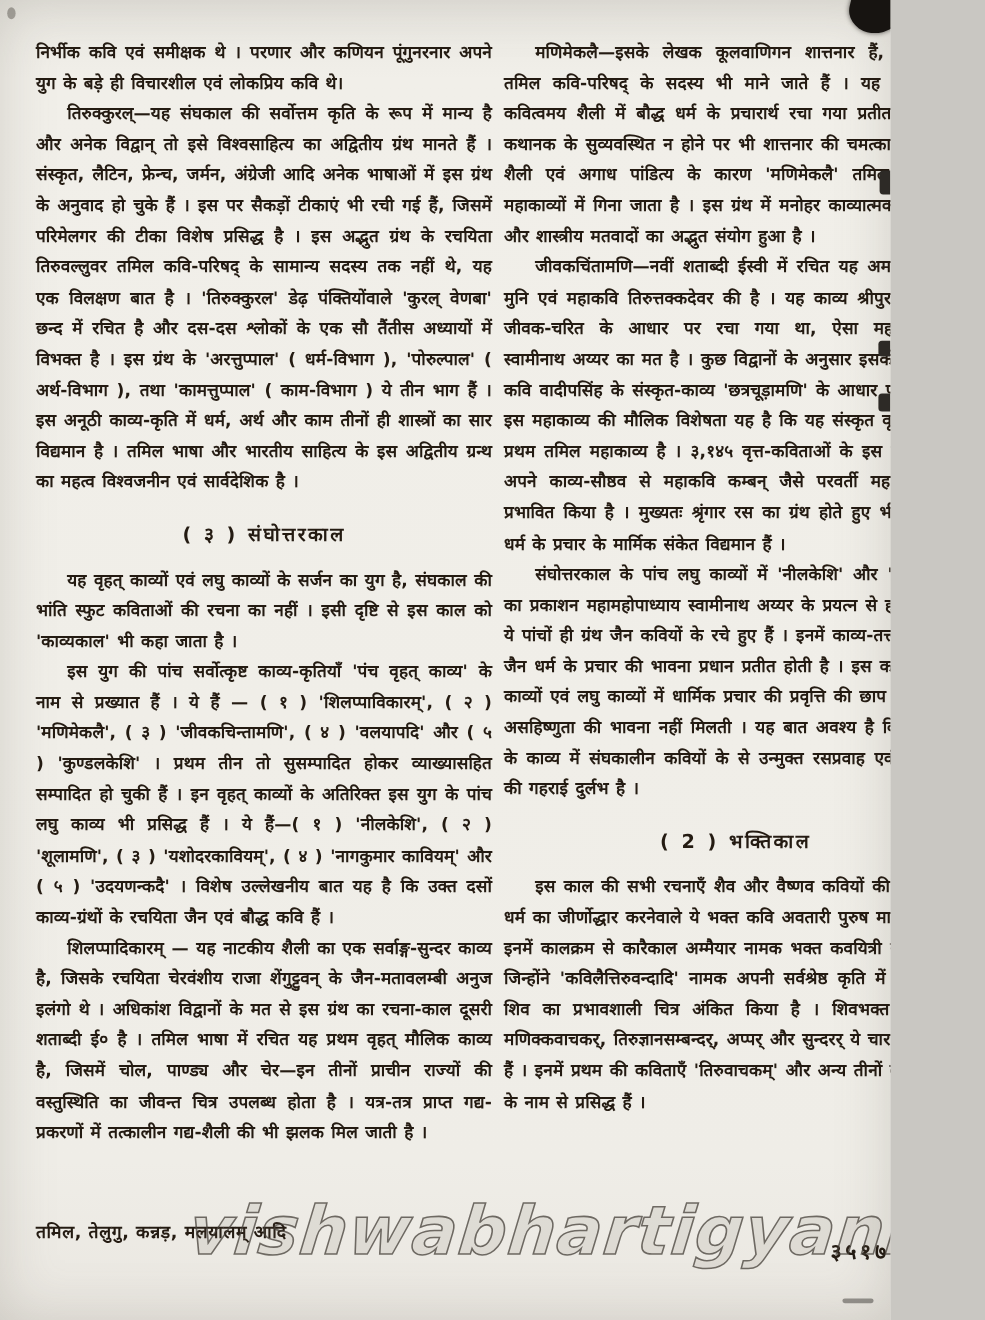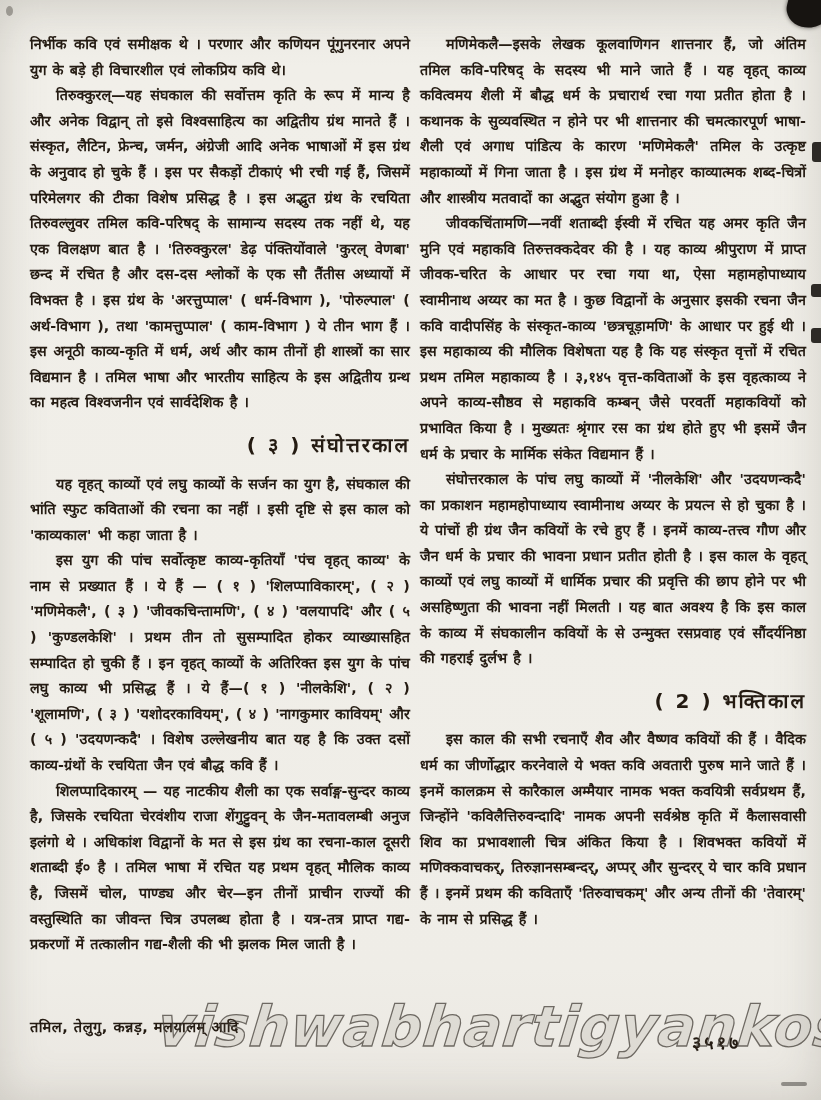--- a/index.html
+++ b/index.html
@@ -2,38 +2,38 @@
 <html><head>
 <meta charset="utf-8">
 <style>
   html,body { margin:0; padding:0; }
   body {
     width:821px; height:1100px;
     background:#c9c7c2;
     font-family:"DejaVu Sans", sans-serif;
   }
   .page {
-    position:relative; width:821px; height:1100px; overflow:hidden;
+    position:relative; width:742px; height:1100px; overflow:hidden;
     background:linear-gradient(180deg,#e9e7e1 0%, #f1efe9 6%, #f0eee8 55%, #efede7 88%, #eae7e1 100%);
     box-shadow:inset 0 0 45px rgba(120,115,105,0.25);
     color:#241b12;
   }
   .col {
     position:absolute; top:32px;
     text-align:justify;
     font-size:14.3px; line-height:25.6px; font-weight:bold;
     letter-spacing:0.1px;
     word-spacing:1px;
   }
   .col-left  { left:30px;  width:380px; }
   .col-right { left:420px; width:386px; }
   .para { margin:0; text-indent:26px; }
   .para.noindent { text-indent:0; }
   .heading {
-    font-size:20px; font-weight:bold; text-align:right;
+    font-size:16px; font-weight:bold; text-align:center;
     margin:17px 0 13px 0; letter-spacing:2px; text-indent:0;
   }
   .footer-line {
     position:absolute; left:30px; top:1016px;
     font-size:14.6px; font-weight:bold; letter-spacing:0.5px;
     white-space:nowrap;
     text-align:right;
   }
   .page-number {
     position:absolute; left:692px; top:1030px;

